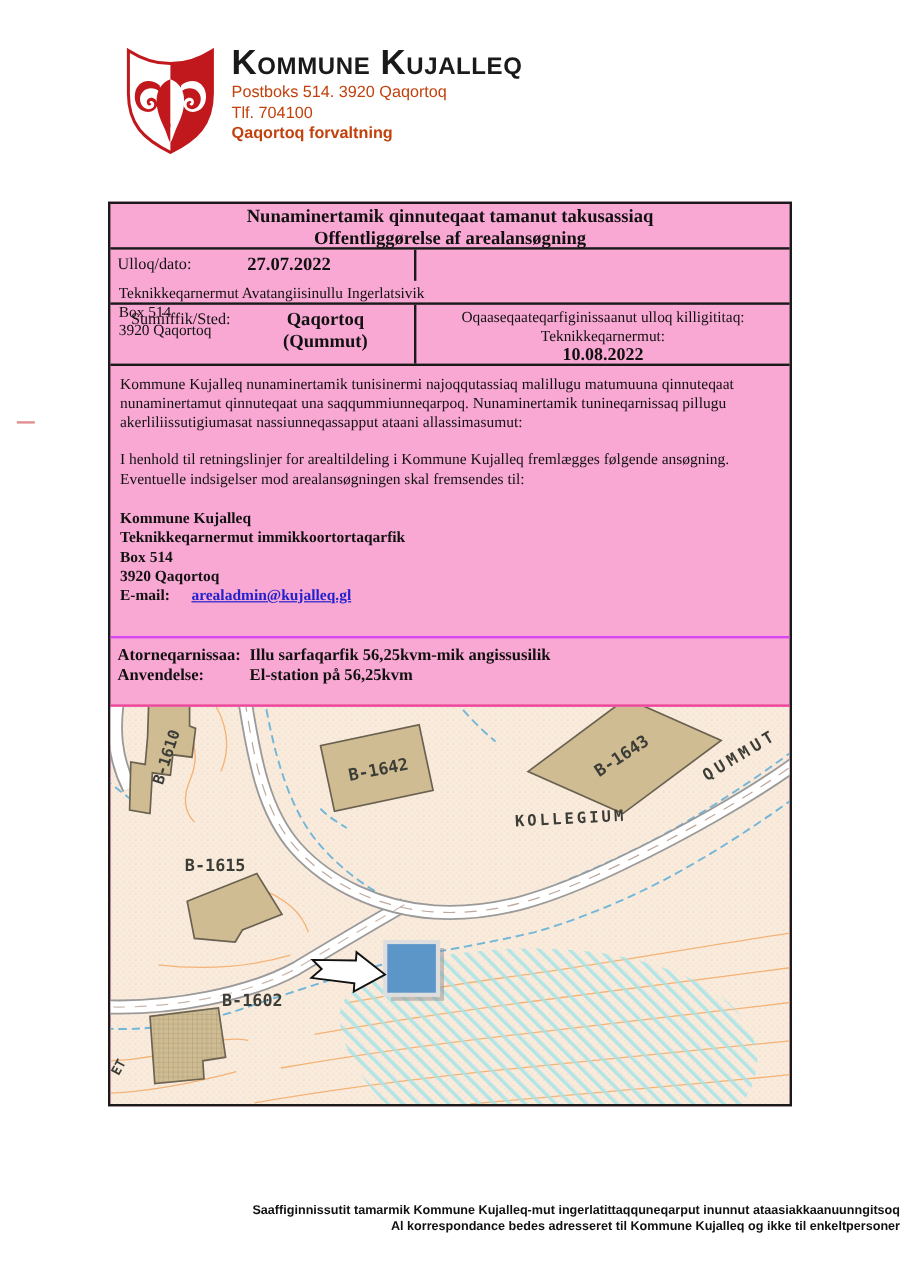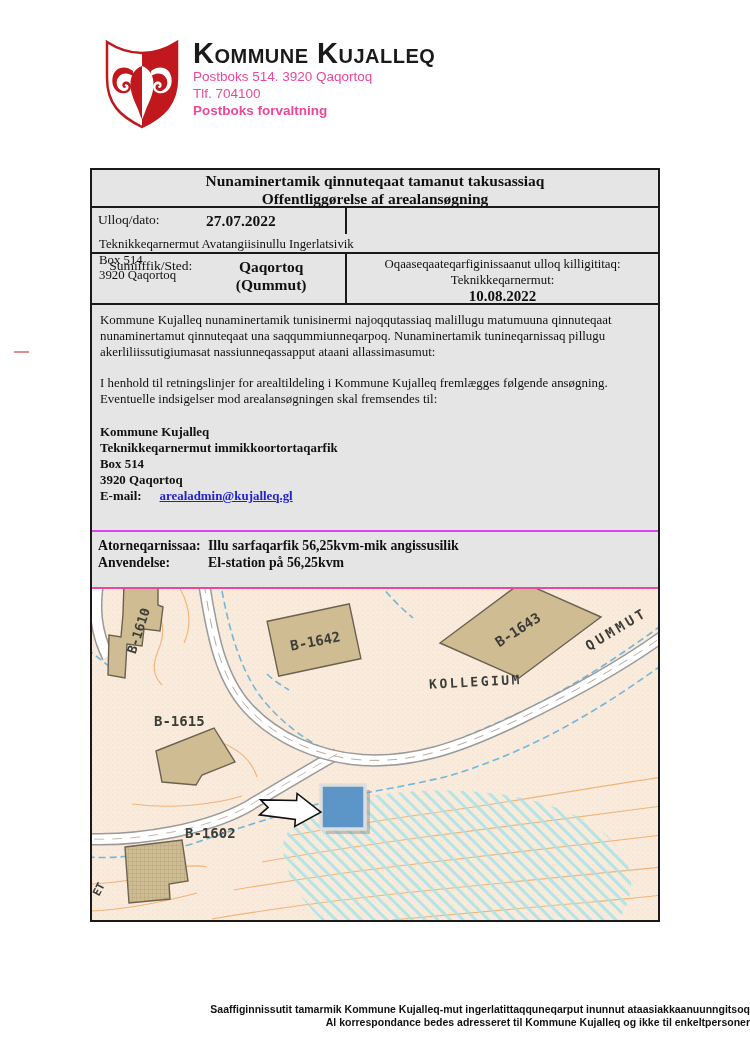--- a/index.html
+++ b/index.html
@@ -10,27 +10,27 @@
     overflow:hidden;
   }
   
   .hdr { position:absolute; left:103px; top:36px; display:flex; }
   .crest { width:78px; height:95px; }
   .hdr-text { margin-left:12px; font-family:"Liberation Sans", sans-serif; padding-top:2px; }
   .org-name {
     font-weight:bold; font-size:29px; letter-spacing:.5px;
     font-variant:small-caps; line-height:30px; color:#1a1a1a;
   }
-  .hdr-line  { font-size:13.5px; line-height:17px; color:#ec4899; }
+  .hdr-line  { font-size:13.5px; line-height:17px; color:#c2410c; }
   .hdr-line.b{ font-weight:bold; }
   .fold-mark { position:absolute; left:14px; top:351px; width:15px; height:2px; background:#e09090; }
   
   .tbl {
     position:absolute; left:90px; top:168px; width:570px;
-    border:2px solid #1a1a1a; background:#e5e5e5;
+    border:2px solid #1a1a1a; background:#f9a8d4;
   }
   .t-head { border-bottom:2px solid #1a1a1a; text-align:center; font-weight:bold;
             font-size:15.5px; line-height:18px; padding:2px 0 3px; height:38px; }
   .row2 { display:flex; border-bottom:2px solid #1a1a1a; }
   .cell-l { width:255px; border-right:2px solid #1a1a1a; padding:4px 6px; display:flex; }
   .cell-l .lbl { width:108px; font-size:13.5px; }
   .cell-l .val { font-weight:bold; font-size:15.5px; }
   .cell-r { flex:1; padding:3px 7px; font-size:12.8px; line-height:15.5px; }
   .cell-r .big { font-weight:bold; font-size:15px; padding-top:1px; }
   .r1 { height:46px;flex-direction:column; } .r2 { height:51px;text-align:center; }
@@ -84,21 +84,21 @@
       </g>
 
       <path d="M36,62 C37,65 38,67 39,69 C40,67 41,65 42,62" fill="none" stroke="#c0181c" stroke-width="1.2" clip-path="url(#leftHalf)"></path>
     </g>
     <path d="M4,6 C18,15 29,17 39,17 C49,17 60,15 74,6 L74,42 C74,68 61,80 39,91 C17,80 4,68 4,42 Z" fill="none" stroke="#c0181c" stroke-width="2.5"></path>
   </svg>
   <div class="hdr-text">
     <div class="org-name">Kommune Kujalleq</div>
     <div class="hdr-line">Postboks 514. 3920 Qaqortoq</div>
     <div class="hdr-line">Tlf. 704100</div>
-    <div class="hdr-line b">Postboks forvaltning</div>
+    <div class="hdr-line b">Qaqortoq forvaltning</div>
   </div>
 </div>
 
 <div class="fold-mark"></div>
 
 <div class="tbl">
 
   <div class="t-head">
     <div>Nunaminertamik qinnuteqaat tamanut takusassiaq</div>
     <div>Offentliggørelse af arealansøgning</div>

